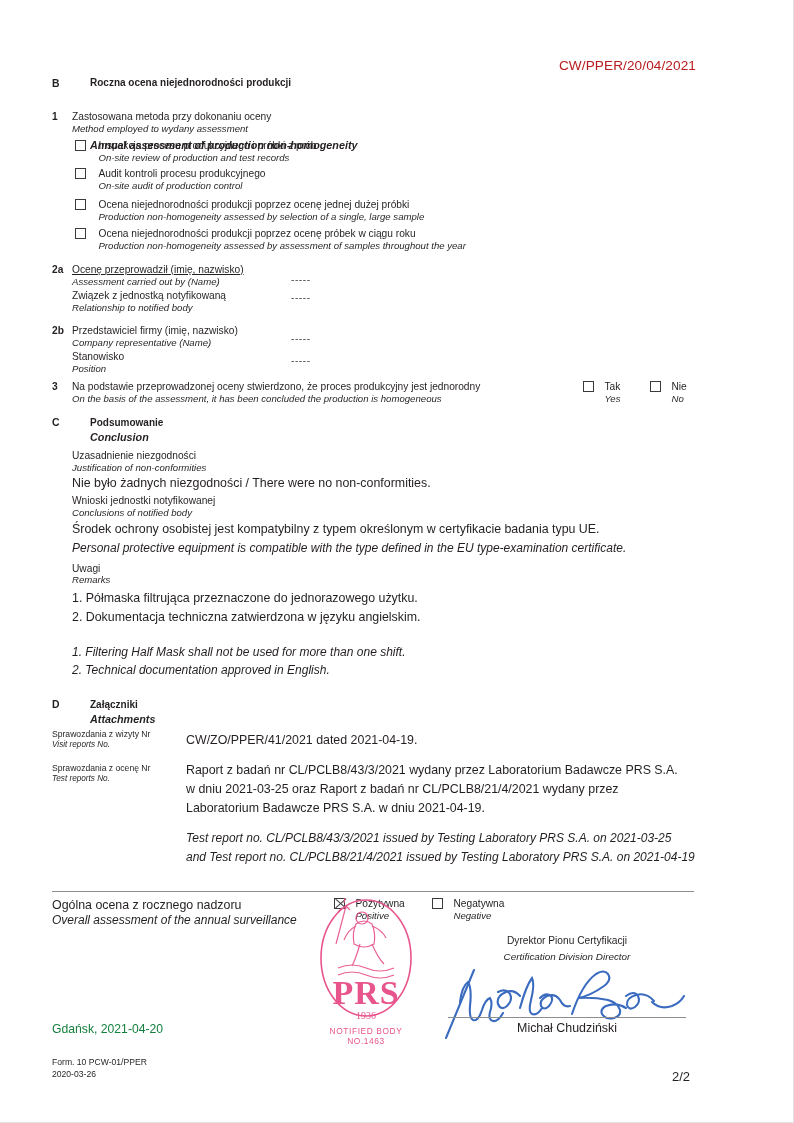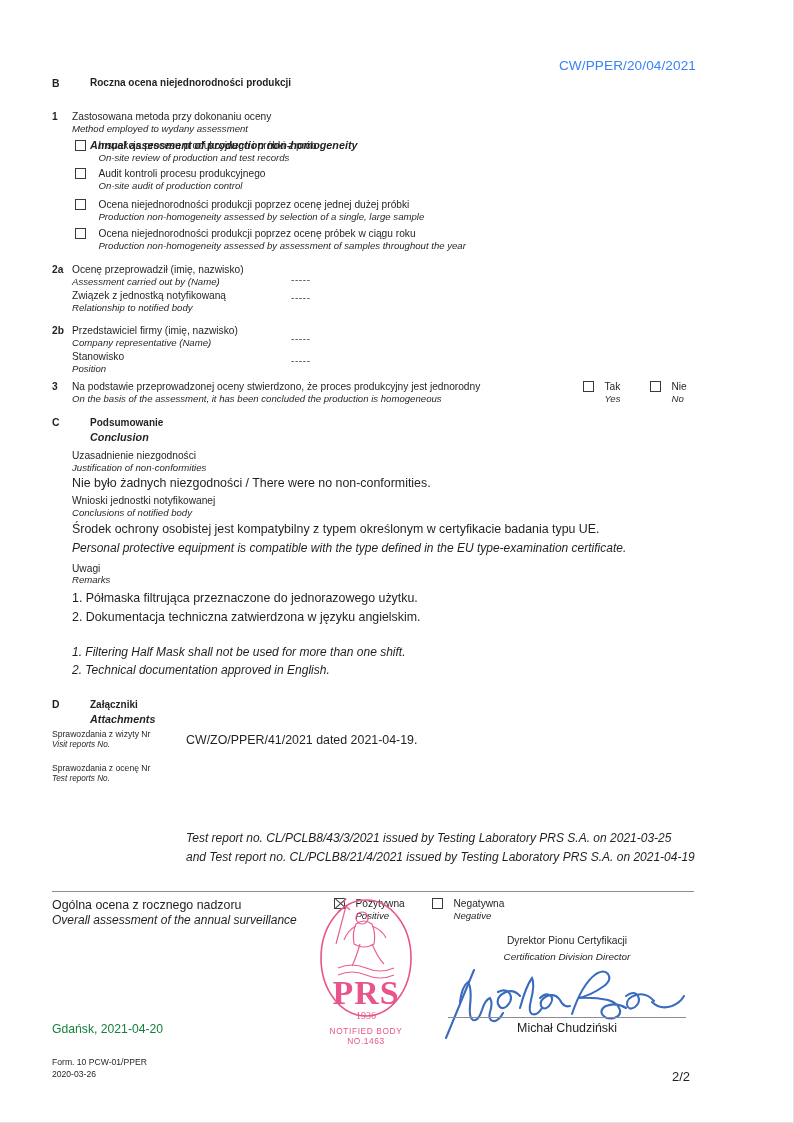--- a/index.html
+++ b/index.html
@@ -42,21 +42,21 @@
   .sec-title-pl { font-size: 10px; font-weight: bold; color: #231f20; }
   .sec-title-en { font-size: 10.8px; font-weight: bold; font-style: italic; color: #231f20; }
 
   
   .doc-code {
     position: absolute;
     right: 72px;
     top: 58px;
     font-size: 13.6px;
     letter-spacing: 0.1px;
-    color: #3b82f6;
+    color: #b91c1c;
     white-space: nowrap;
     text-align: right;
   }
 
   
   .abs { position: absolute; }
 
   
   .cbox {
     display: inline-block;
@@ -202,21 +202,21 @@
 
   <div class="cb-row" style="left:75px; top:228px;">
     <span class="cbox"></span>
     <span class="labels">
       <span class="pl" style="display:block;">Ocena niejednorodności produkcji poprzez ocenę próbek w ciągu roku</span>
       <span class="en" style="display:block;">Production non-homogeneity assessed by assessment of samples throughout the year</span>
     </span>
   </div>
 
   <div class="abs sec-num" style="left:52px; top:264px;">2a</div>
-  <div class="abs pl" style="left:72px; top:264px; width:300px;">Ocenę przeprowadził (imię, nazwisko)</div>
+  <div class="abs pl" style="left:72px; top:264px; width:300px;text-decoration:underline;">Ocenę przeprowadził (imię, nazwisko)</div>
   <div class="abs en" style="left:72px; top:276px; width:300px;">Assessment carried out by (Name)</div>
   <div class="dash" style="left:291px; top:274px;">-----</div>
 
   <div class="abs pl" style="left:72px; top:290px; width:300px;">Związek z jednostką notyfikowaną</div>
   <div class="abs en" style="left:72px; top:302px; width:300px;">Relationship to notified body</div>
   <div class="dash" style="left:291px; top:292px;">-----</div>
 
   <div class="abs sec-num" style="left:52px; top:325px;">2b</div>
   <div class="abs pl" style="left:72px; top:325px; width:300px;">Przedstawiciel firmy (imię, nazwisko)</div>
   <div class="abs en" style="left:72px; top:337px; width:300px;">Company representative (Name)</div>
@@ -268,20 +268,21 @@
   <div class="abs sec-letter" style="left:52px; top:699px;">D</div>
   <div class="abs sec-title-pl" style="left:90px; top:699px;">Załączniki</div>
   <div class="abs sec-title-en" style="left:90px; top:713px;">Attachments</div>
 
   <div class="abs tiny-pl" style="left:52px; top:729px; width:135px;">Sprawozdania z wizyty Nr</div>
   <div class="abs tiny-en" style="left:52px; top:740px; width:135px;">Visit reports No.</div>
   <div class="abs pl-big" style="left:186px; top:732px; width:510px;">CW/ZO/PPER/41/2021 dated 2021-04-19.</div>
 
   <div class="abs tiny-pl" style="left:52px; top:763px; width:135px;">Sprawozdania z ocenę Nr</div>
   <div class="abs tiny-en" style="left:52px; top:774px; width:135px;">Test reports No.</div>
+  <div class="abs pl-big" style="left:186px; top:761px; width:500px; line-height:1.55;">Raport z badań nr CL/PCLB8/43/3/2021 wydany przez Laboratorium Badawcze PRS S.A. w dniu 2021-03-25 oraz Raport z badań nr CL/PCLB8/21/4/2021 wydany przez Laboratorium Badawcze PRS S.A. w dniu 2021-04-19.</div>
   <div class="abs en-big" style="left:186px; top:831px; width:520px;">Test report no. CL/PCLB8/43/3/2021 issued by Testing Laboratory PRS S.A. on 2021-03-25</div>
   <div class="abs en-big" style="left:186px; top:850px; width:520px;">and Test report no. CL/PCLB8/21/4/2021 issued by Testing Laboratory PRS S.A. on 2021-04-19</div>
 
   <div class="rule" style="left:52px; top:891px; width:642px;"></div>
 
   <div class="abs pl-big" style="left:52px; top:897px; width:280px;">Ogólna ocena z rocznego nadzoru</div>
   <div class="abs en-big" style="left:52px; top:913px; width:290px;">Overall assessment of the annual surveillance</div>
 
   <div class="cb-row" style="left:334px; top:898px;">
     <span class="cbox checked"></span>

